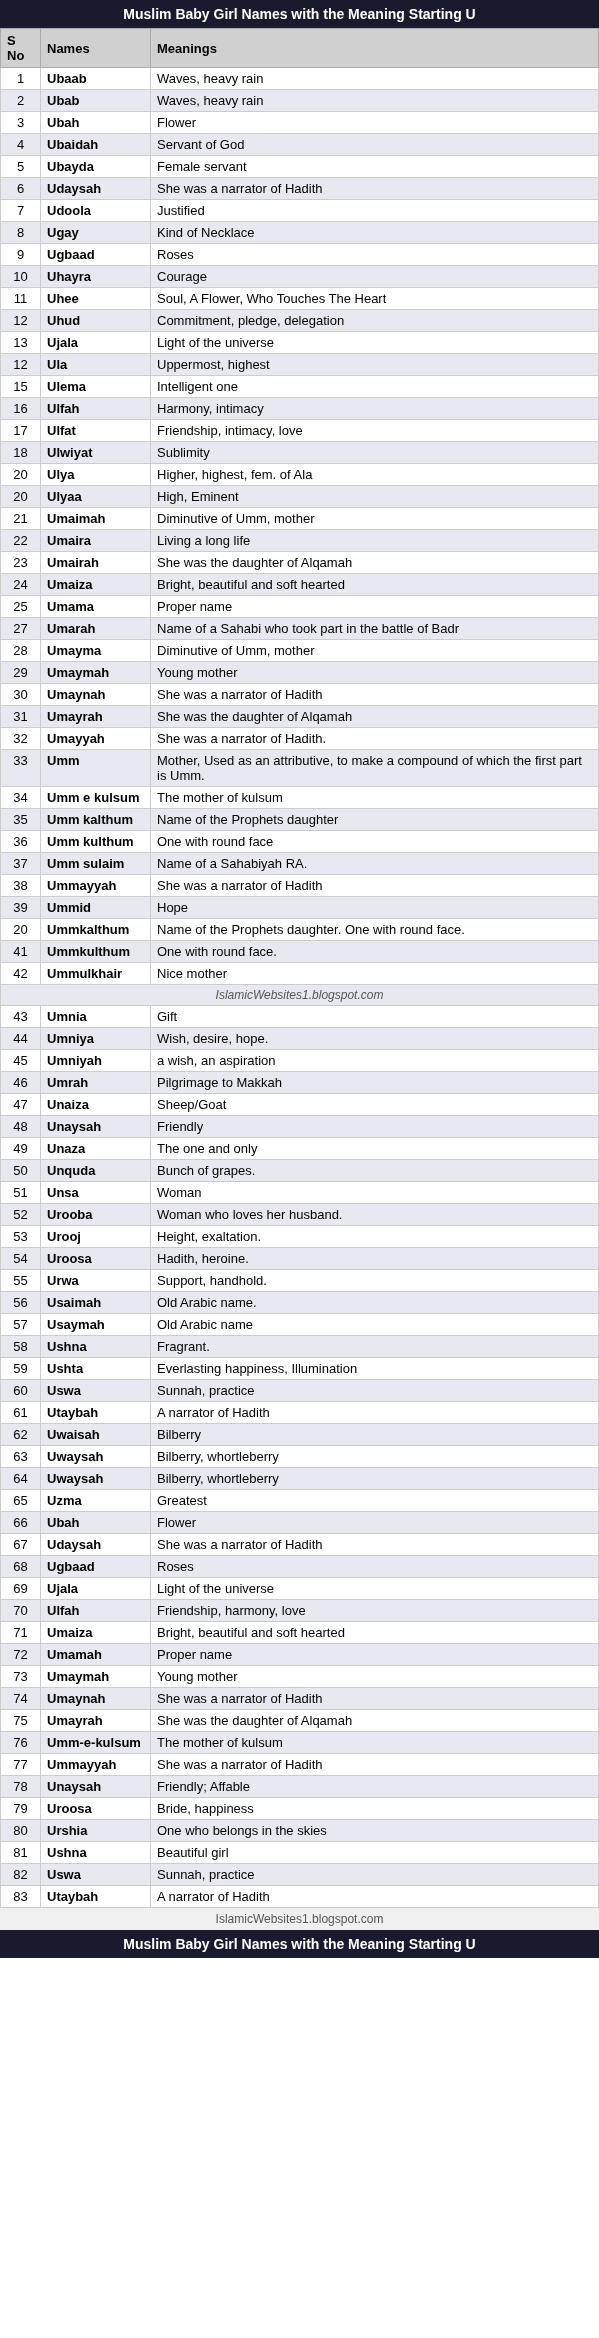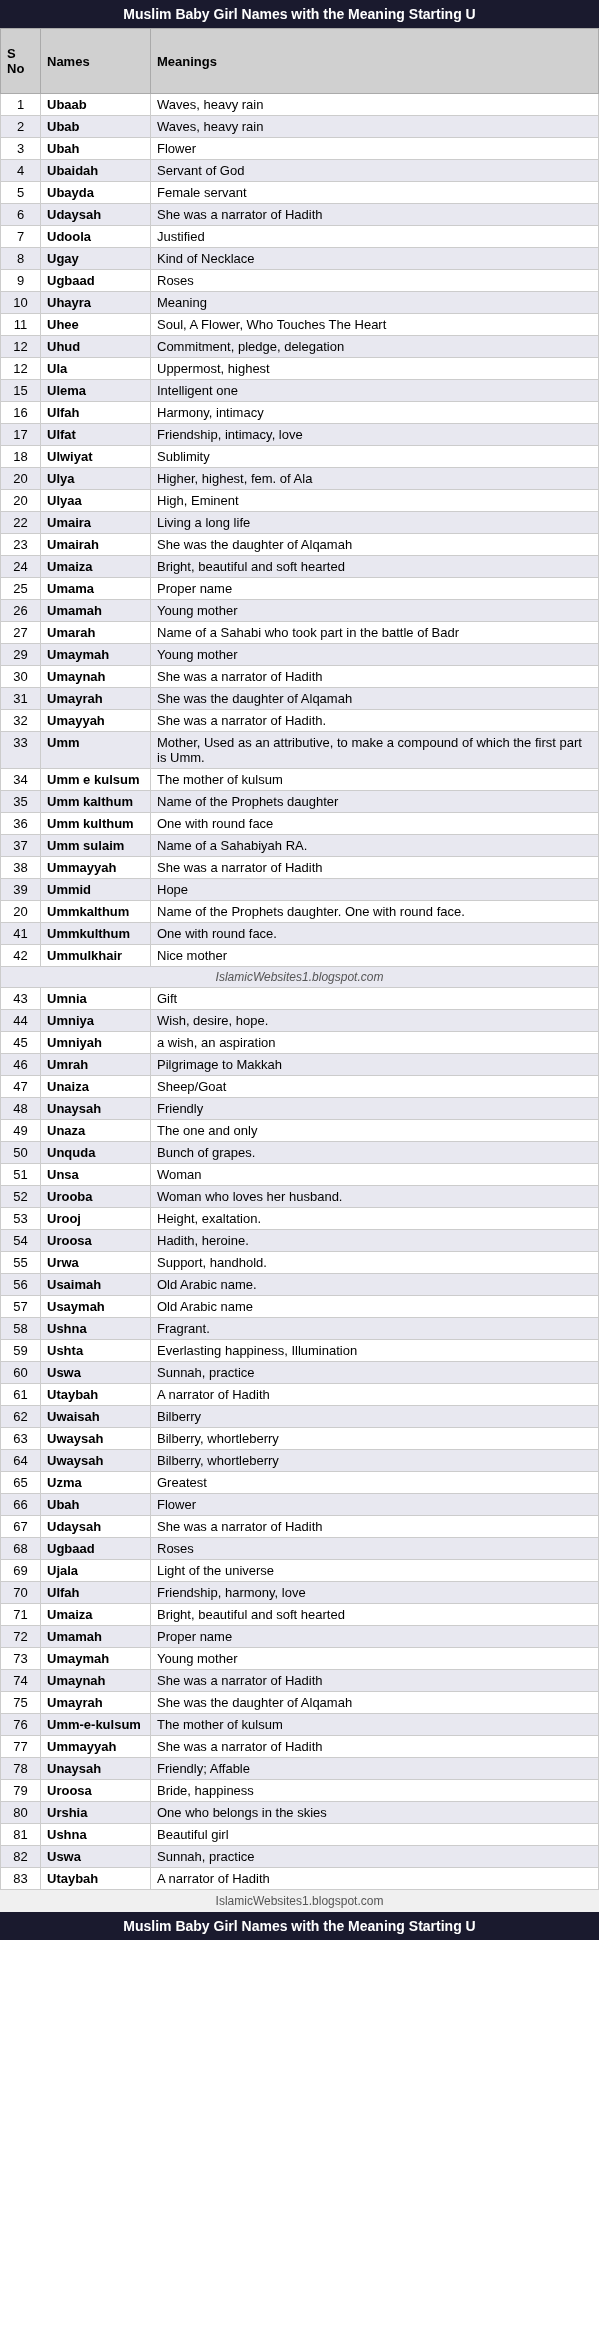--- a/index.html
+++ b/index.html
@@ -19,21 +19,21 @@
     }
     table {
       width: 100%;
       border-collapse: collapse;
     }
     thead tr {
       background: #d0d0d0;
     }
     thead th {
       border: 1px solid #aaa;
-      padding: 17px 6px;
+      padding: 4px 6px;
       text-align: left;
       font-weight: bold;
     }
     tbody tr:nth-child(odd) {
       background: #fff;
     }
     tbody tr:nth-child(even) {
       background: #e8e8f0;
     }
     tbody td {
@@ -122,33 +122,38 @@
         <td>Kind of Necklace</td>
       </tr>
       <tr>
         <td>9</td>
         <td>Ugbaad</td>
         <td>Roses</td>
       </tr>
       <tr>
         <td>10</td>
         <td>Uhayra</td>
-        <td>Meaning</td>
+        <td>Courage</td>
       </tr>
       <tr>
         <td>11</td>
         <td>Uhee</td>
         <td>Soul, A Flower, Who Touches The Heart</td>
       </tr>
       <tr>
         <td>12</td>
         <td>Uhud</td>
         <td>Commitment, pledge, delegation</td>
       </tr>
       <tr>
+        <td>13</td>
+        <td>Ujala</td>
+        <td>Light of the universe</td>
+      </tr>
+      <tr>
         <td>12</td>
         <td>Ula</td>
         <td>Uppermost, highest</td>
       </tr>
       <tr>
         <td>15</td>
         <td>Ulema</td>
         <td>Intelligent one</td>
       </tr>
       <tr>
@@ -170,48 +175,53 @@
         <td>20</td>
         <td>Ulya</td>
         <td>Higher, highest, fem. of Ala</td>
       </tr>
       <tr>
         <td>20</td>
         <td>Ulyaa</td>
         <td>High, Eminent</td>
       </tr>
       <tr>
+        <td>21</td>
+        <td>Umaimah</td>
+        <td>Diminutive of Umm, mother</td>
+      </tr>
+      <tr>
         <td>22</td>
         <td>Umaira</td>
         <td>Living a long life</td>
       </tr>
       <tr>
         <td>23</td>
         <td>Umairah</td>
         <td>She was the daughter of Alqamah</td>
       </tr>
       <tr>
         <td>24</td>
         <td>Umaiza</td>
         <td>Bright, beautiful and soft hearted</td>
       </tr>
       <tr>
         <td>25</td>
         <td>Umama</td>
         <td>Proper name</td>
       </tr>
       <tr>
-        <td>26</td>
-        <td>Umamah</td>
-        <td>Young mother</td>
-      </tr>
-      <tr>
         <td>27</td>
         <td>Umarah</td>
         <td>Name of a Sahabi who took part in the battle of Badr</td>
+      </tr>
+      <tr>
+        <td>28</td>
+        <td>Umayma</td>
+        <td>Diminutive of Umm, mother</td>
       </tr>
       <tr>
         <td>29</td>
         <td>Umaymah</td>
         <td>Young mother</td>
       </tr>
       <tr>
         <td>30</td>
         <td>Umaynah</td>
         <td>She was a narrator of Hadith</td>

